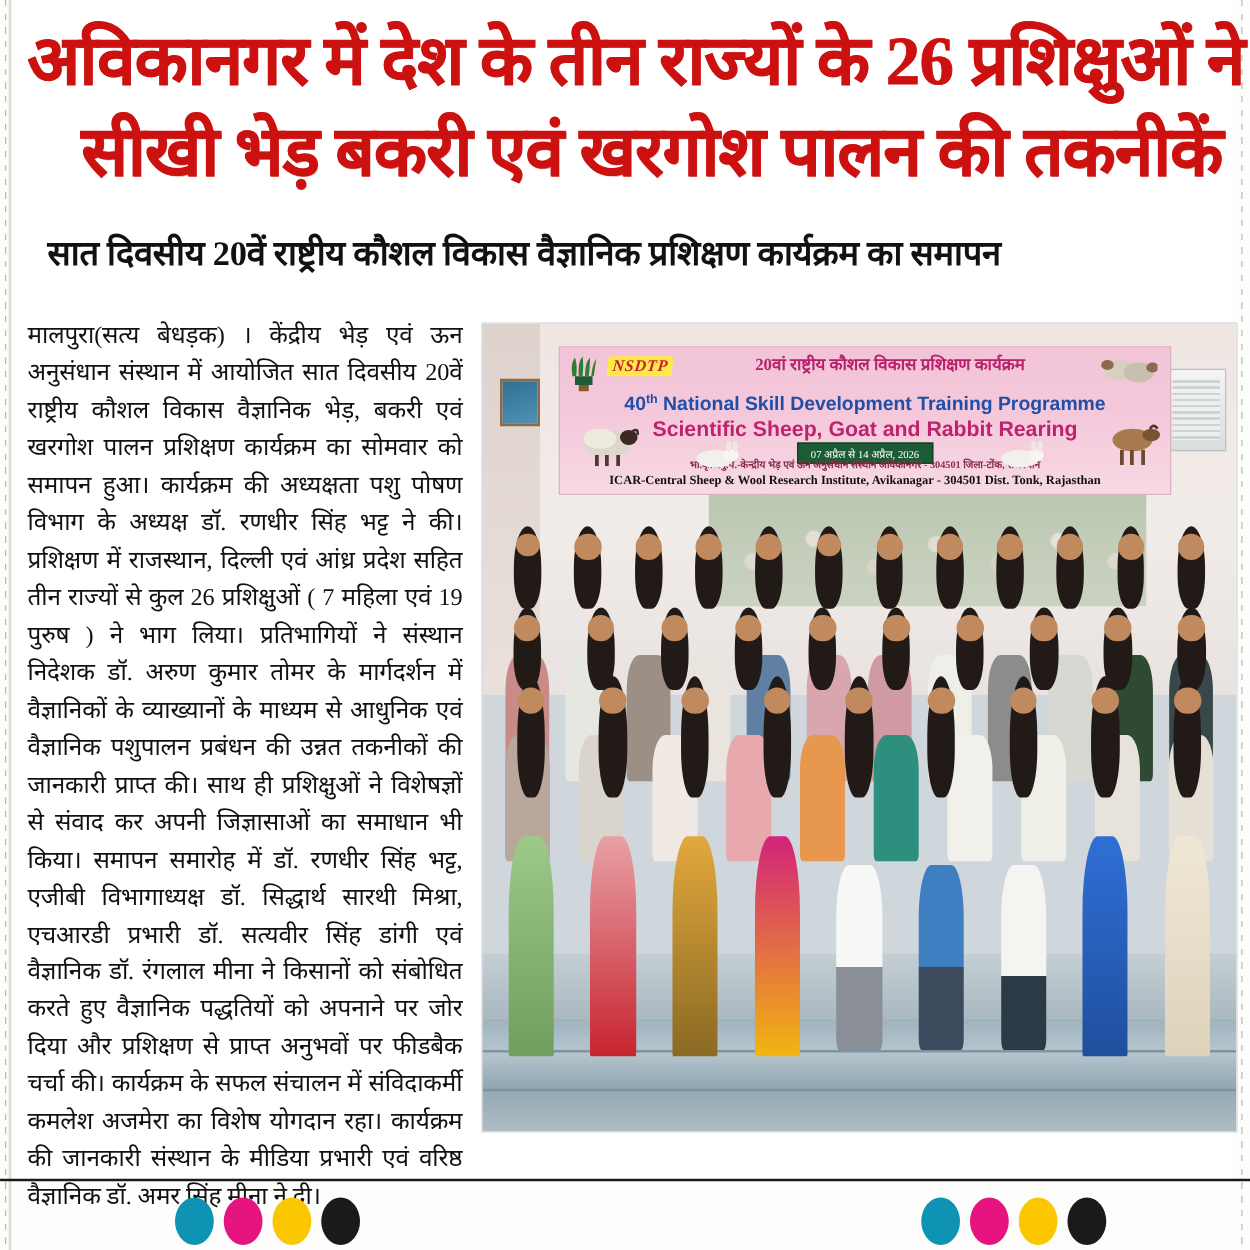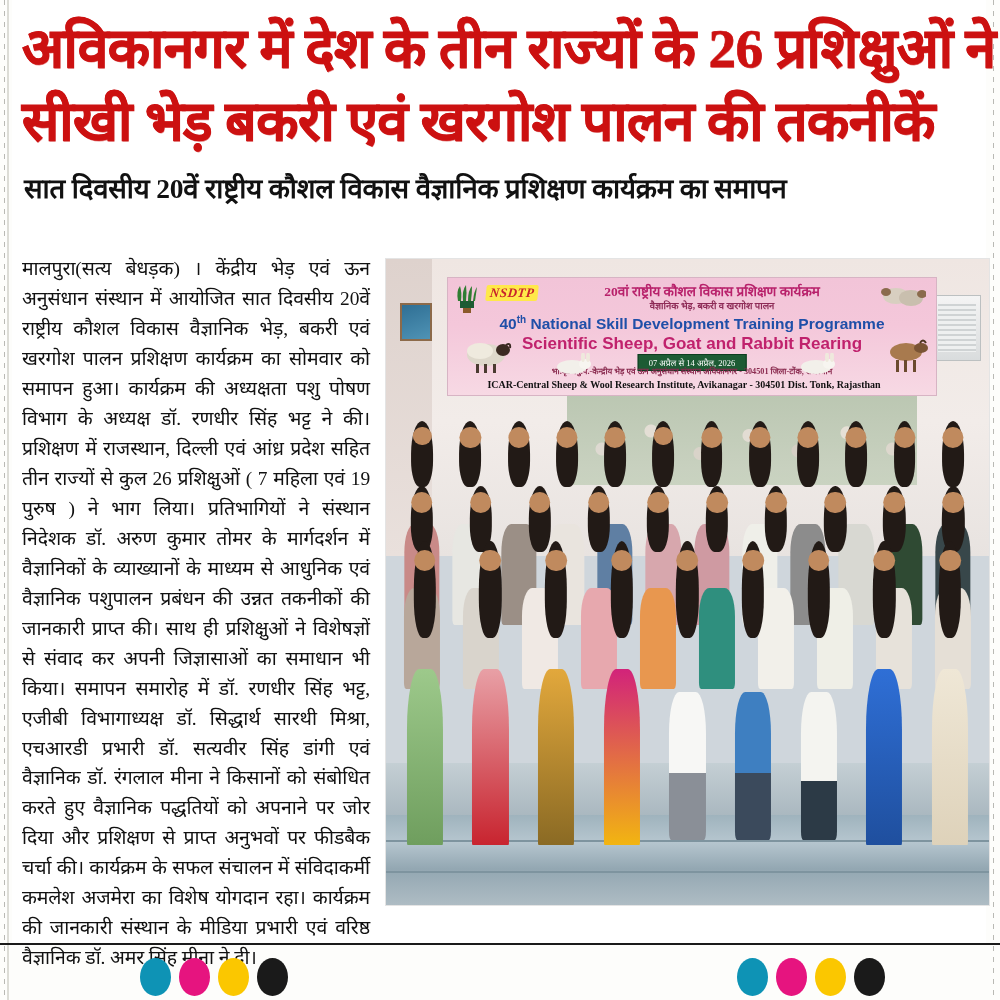--- a/index.html
+++ b/index.html
@@ -37,37 +37,37 @@
   }
 
   
   .headline{
     color:#cc1111;
     font-family:"Liberation Serif", serif;
     font-weight:700;
     font-size:55px;
     line-height:1.33;
     letter-spacing:-0.5px;
-    text-align:left;
+    text-align:right;
     padding:12px 8px 0 10px;
     margin:0;
     -webkit-text-stroke:0.7px #cc1111;
     text-shadow:0.5px 0.5px 0 rgba(204,17,17,.5);
     white-space:nowrap;
   }
   .headline .l2{display:block;}
 
   
   .subhead{
     color:#111111;
     font-weight:700;
     font-size:27.5px;
     line-height:1.2;
     padding:14px 8px 0 12px;
-    margin:0;
+    margin:14px;
     letter-spacing:-0.2px;
     white-space:nowrap;
   }
 
   
   .content{
     position:absolute;
     left:0;right:0;top:254px;bottom:0;
   }
 
@@ -292,21 +292,20 @@
               <path d="M9 18 Q8 7 12 2 Q13 9 12 18Z" fill="#2f7d32"></path>
               <path d="M14 18 Q14 7 18 3 Q18 10 17 18Z" fill="#2f7d32"></path>
               <path d="M19 18 Q20 8 23 4 Q22 11 21 18Z" fill="#2f7d32"></path>
               <rect x="6" y="18" width="14" height="7" fill="#1d5b34"></rect>
               <rect x="9" y="25" width="8" height="5" fill="#8b5a2b"></rect>
             </svg>
 
             <div class="b-nsdtp">NSDTP</div>
 
             <div class="b-hi1">20वां राष्ट्रीय कौशल विकास प्रशिक्षण कार्यक्रम</div>
-            <div class="b-hi2">वैज्ञानिक भेड़, बकरी व खरगोश पालन</div>
 
             <div class="b-en1">
               <span>40</span><sup>th</sup><span> National Skill Development Training Programme</span>
             </div>
 
             <div class="b-en2">Scientific Sheep, Goat and Rabbit Rearing</div>
 
             <div class="b-date">07 अप्रैल से 14 अप्रैल, 2026</div>
 
             <div class="b-foot-hi">भा.कृ.अनु.प.-केन्द्रीय भेड़ एवं ऊन अनुसंधान संस्थान अविकानगर - 304501 जिला-टोंक, राजस्थान</div>

